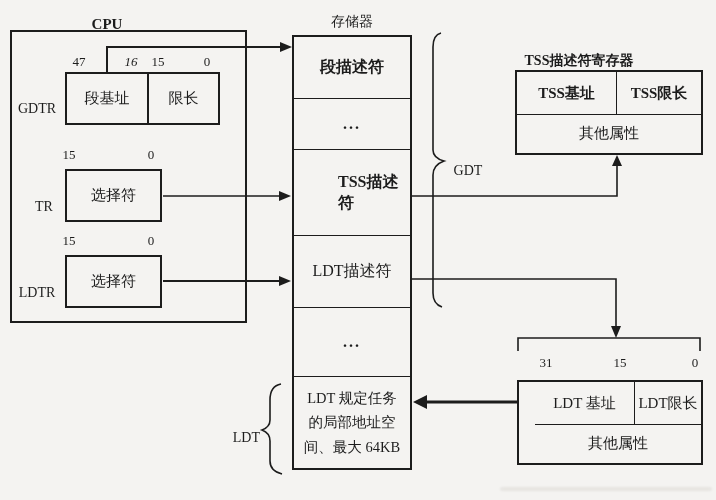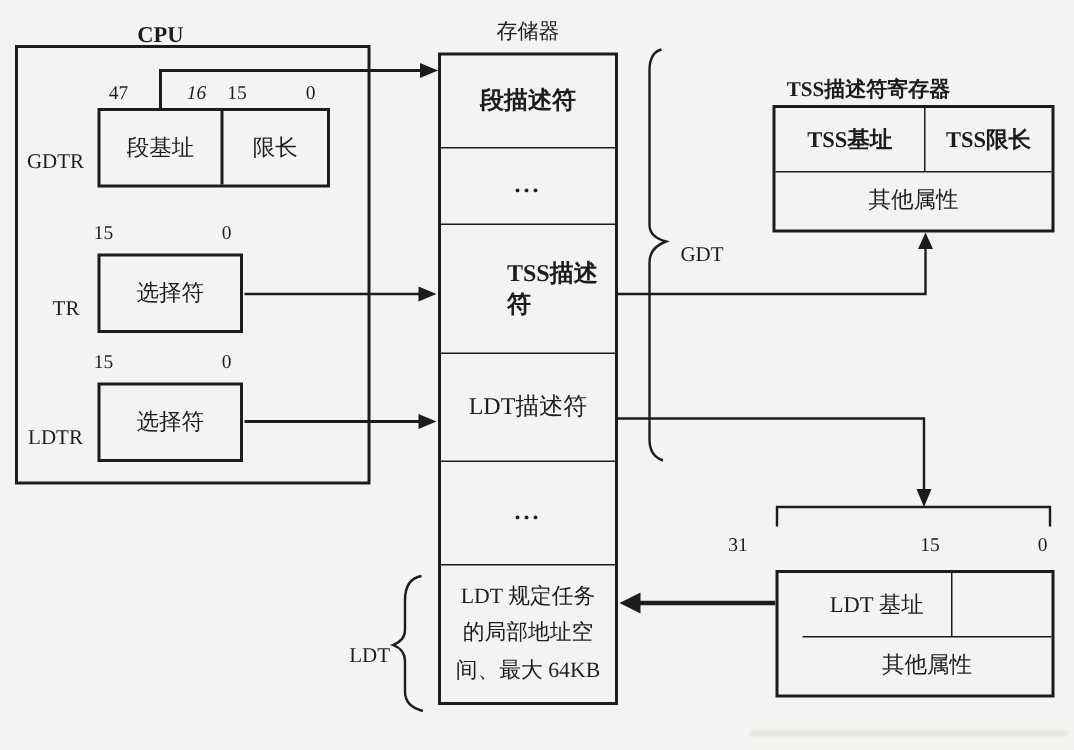--- a/index.html
+++ b/index.html
@@ -103,25 +103,26 @@
 
   <div class="abs lbl z3" style="left:499px;top:43px;width:160px;font-weight:bold;">TSS描述符寄存器</div>
   <div class="abs box z2" style="left:515px;top:70px;width:188px;height:85px;">
     <div class="cellrow" style="height:42px;border-bottom:1.5px solid var(--ink);">
       <div class="cell bold" style="width:99px;border-right:1.5px solid var(--ink);">TSS基址</div>
       <div class="cell bold" style="flex:1;">TSS限长</div>
     </div>
     <div class="cell" style="height:37px;">其他属性</div>
   </div>
 
-  <div class="abs bit z3" style="left:482px;top:356px;width:20px;">31</div>
+  <div class="abs bit z3" style="left:536px;top:356px;width:20px;">31</div>
   <div class="abs bit z3" style="left:610px;top:356px;width:20px;">15</div>
   <div class="abs bit z3" style="left:688px;top:356px;width:14px;">0</div>
   <div class="abs box z2" style="left:517px;top:380px;width:186px;height:85px;padding-left:16px;">
     <div class="cellrow" style="height:42px;border-bottom:1.5px solid var(--ink);">
       <div class="cell" style="width:99px;border-right:1.5px solid var(--ink);">LDT 基址</div>
+      <div class="cell" style="flex:1;">LDT限长</div>
     </div>
     <div class="cell" style="height:37px;">其他属性</div>
   </div>
 
   <div class="abs smudge" style="left:500px;top:487px;width:212px;height:4px;"></div>
 
 </div>
 
 </body></html>

